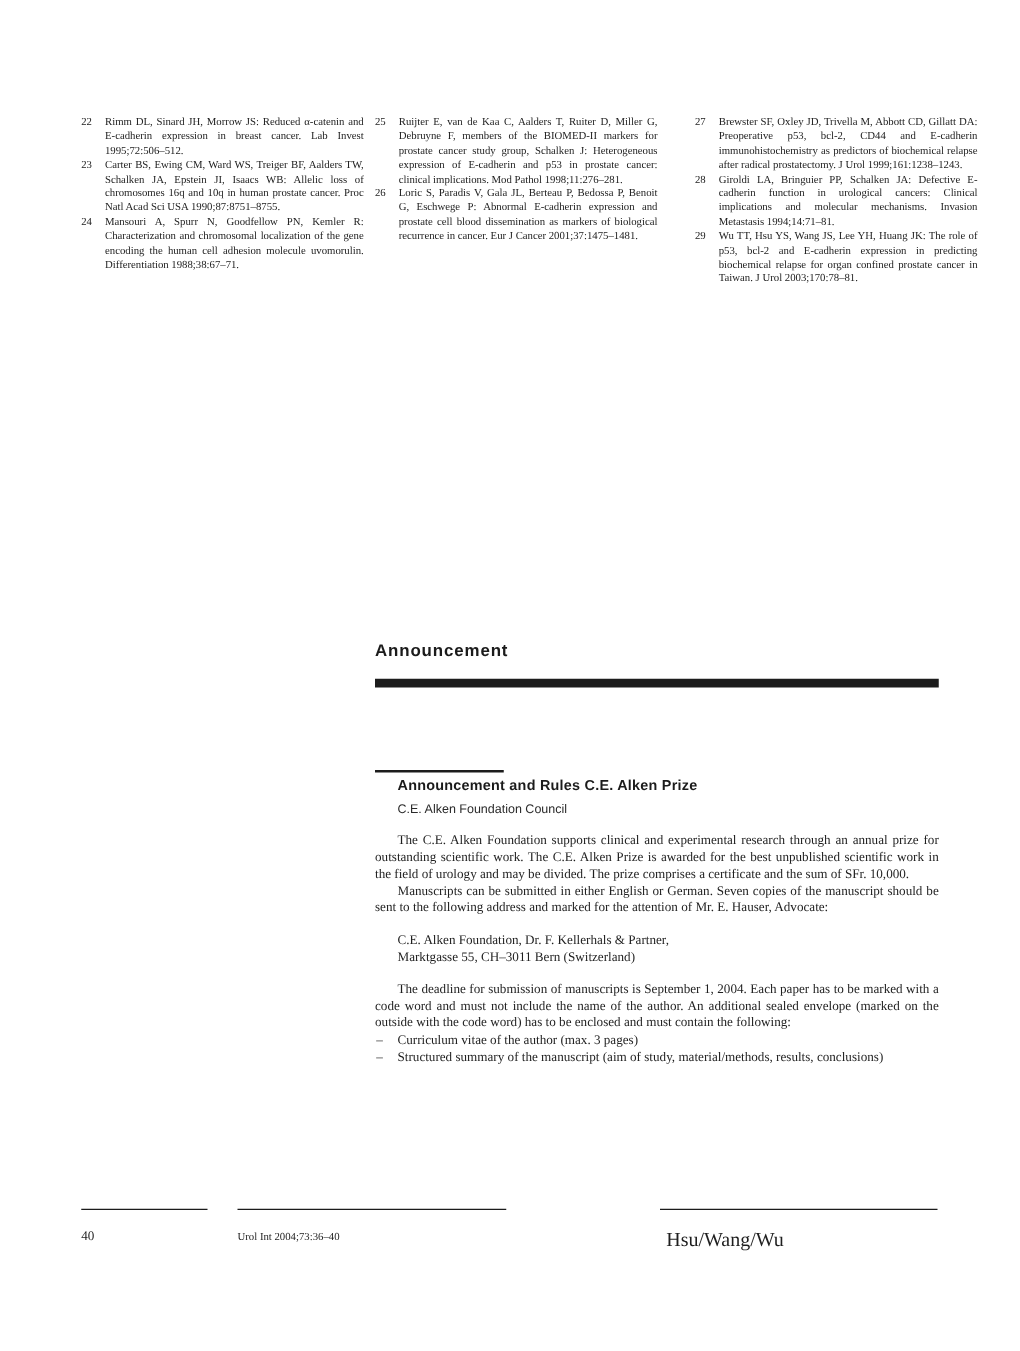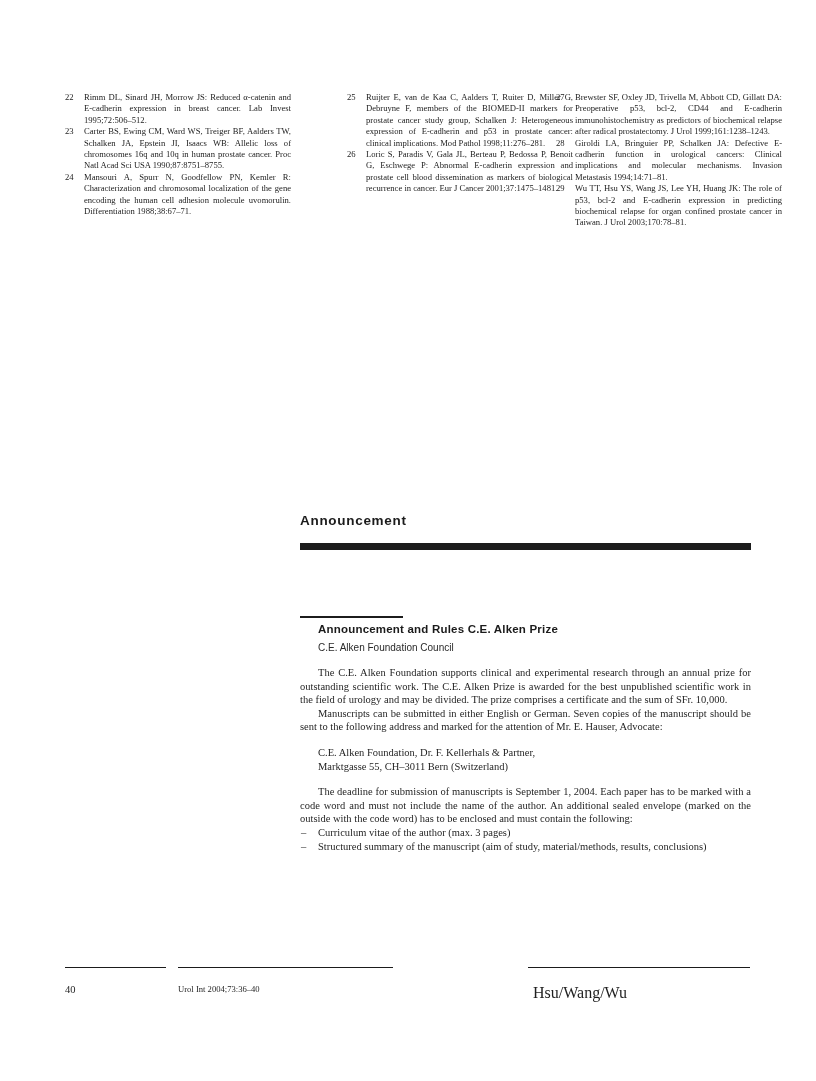--- a/index.html
+++ b/index.html
@@ -15,21 +15,21 @@
   }
 
   
   .refs-col {
     position:absolute; top:92px; width:226px;
     font-family:"Liberation Serif", serif;
     font-size:8.6px; line-height:11.4px;
     color:#222;
   }
   .col-1 { left:65px; }
-  .col-2 { left:300px;margin-left:47px; }
+  .col-2 { left:300px; }
   .col-3 { left:531px;margin-left:25px; }
   .ref-item { display:flex; }
   .ref-num { flex:none; width:19px; }
   .ref-text { flex:1; text-align:justify; }
 
   
   .announcement { position:absolute; left:300px; top:508px; width:451px; }
   .ann-heading {
     position:absolute; left:0; top:5px;
     font-family:"Liberation Sans", sans-serif;
@@ -68,21 +68,21 @@
 
   
   .footer-block {
     position:absolute; top:967px;
     border-top:1.6px solid #1b1b1b;
     padding-top:16px;
     font-family:"Liberation Serif", serif;
     color:#1f1f1f;
   }
   .footer-left  { left:65px;  width:101px; font-size:10.5px; }
-  .footer-mid   { left:178px; width:215px; font-size:8.6px; }
+  .footer-mid   { left:190px; width:215px; font-size:8.6px; }
   .footer-right { left:528px; width:222px; font-size:16px; padding-left:5px; }
 </style>
 </head>
 <body>
 
 <div class="page">
 
   <div class="refs-col col-1">
 
       <div class="ref-item">

